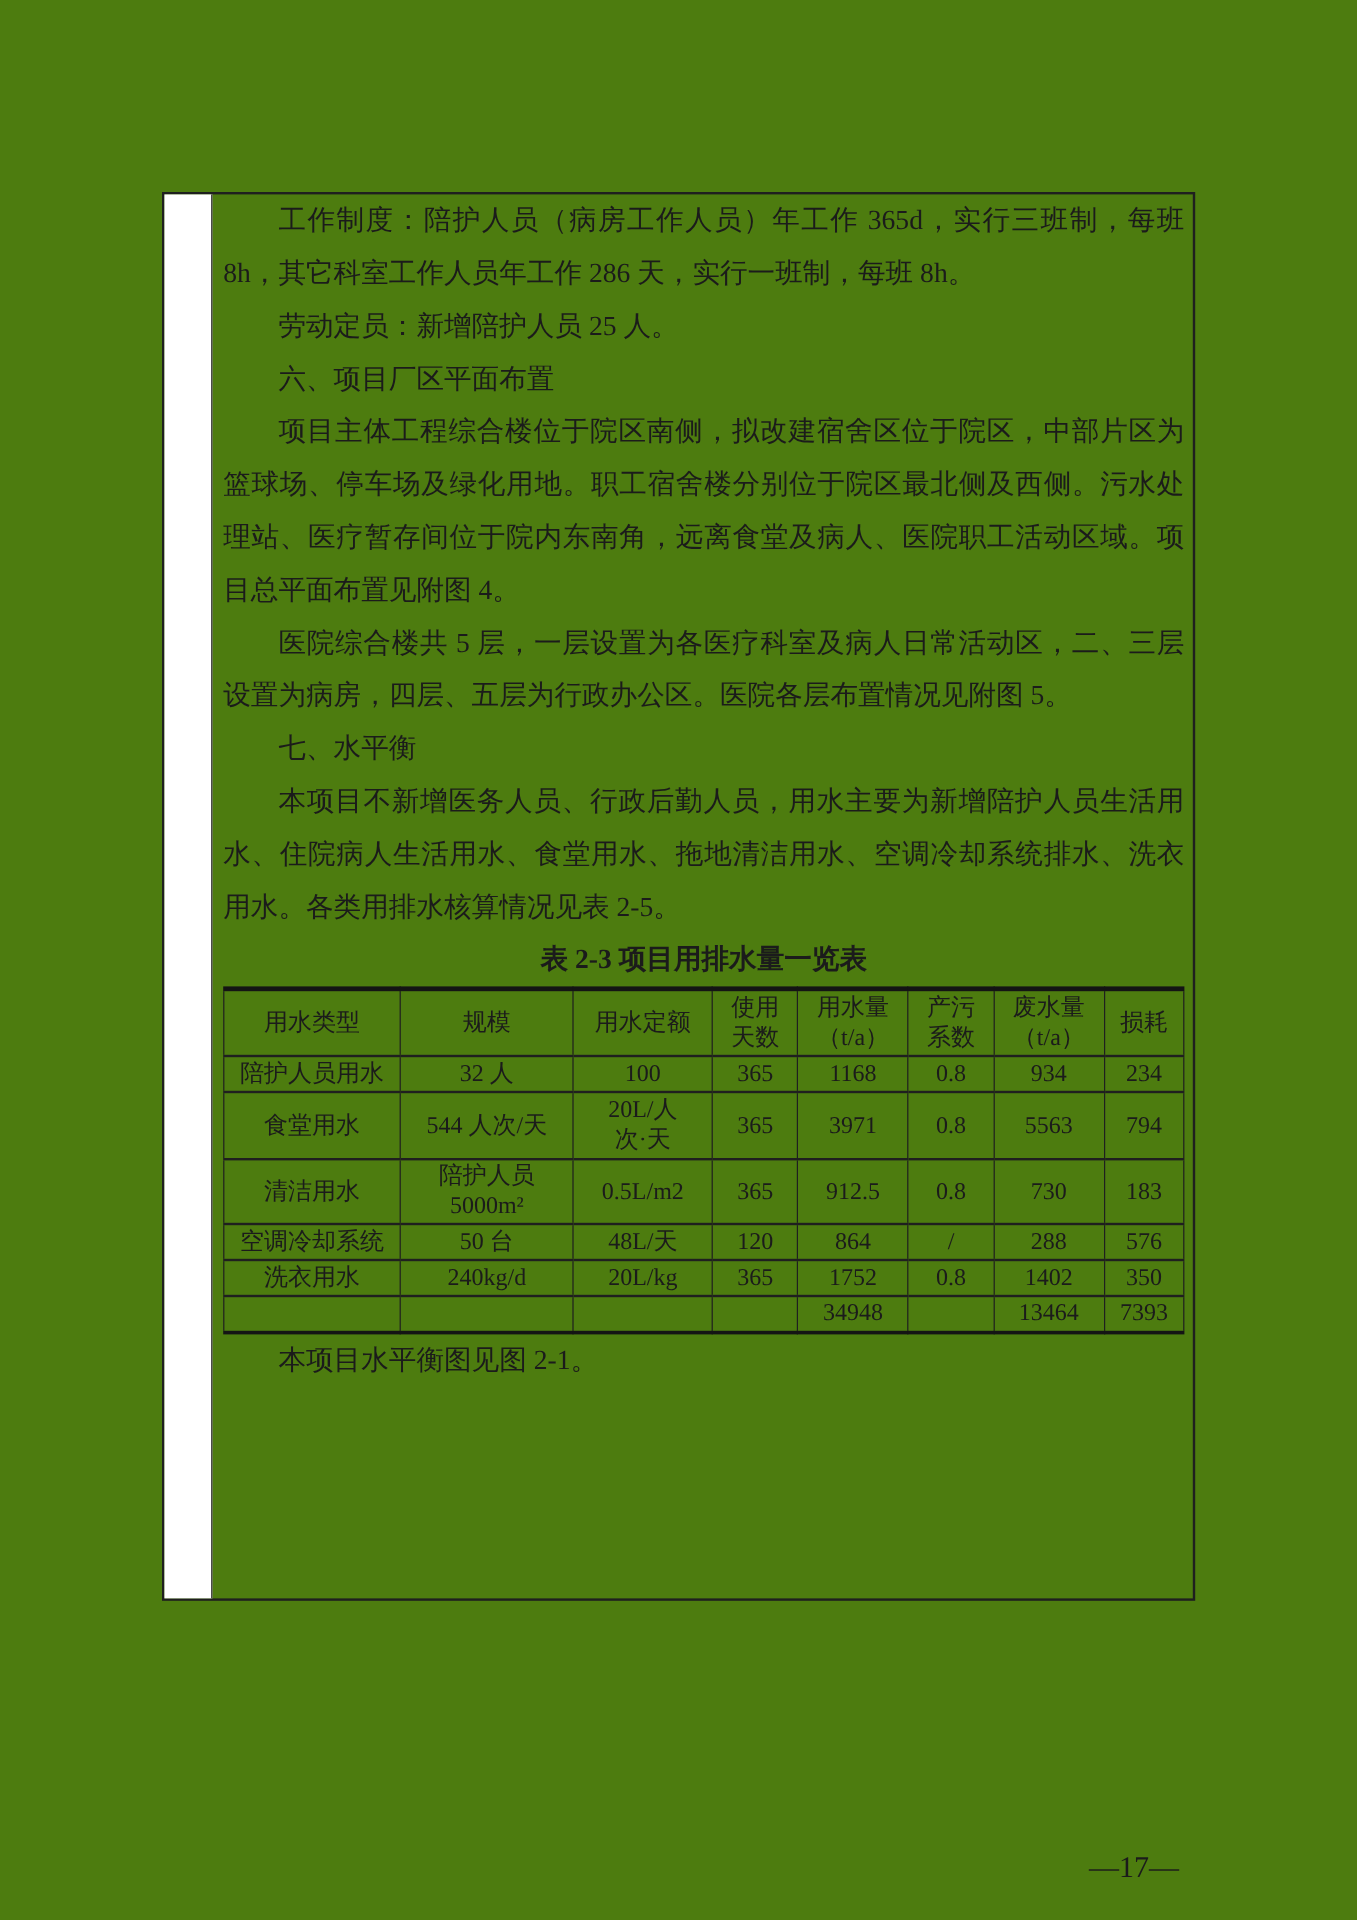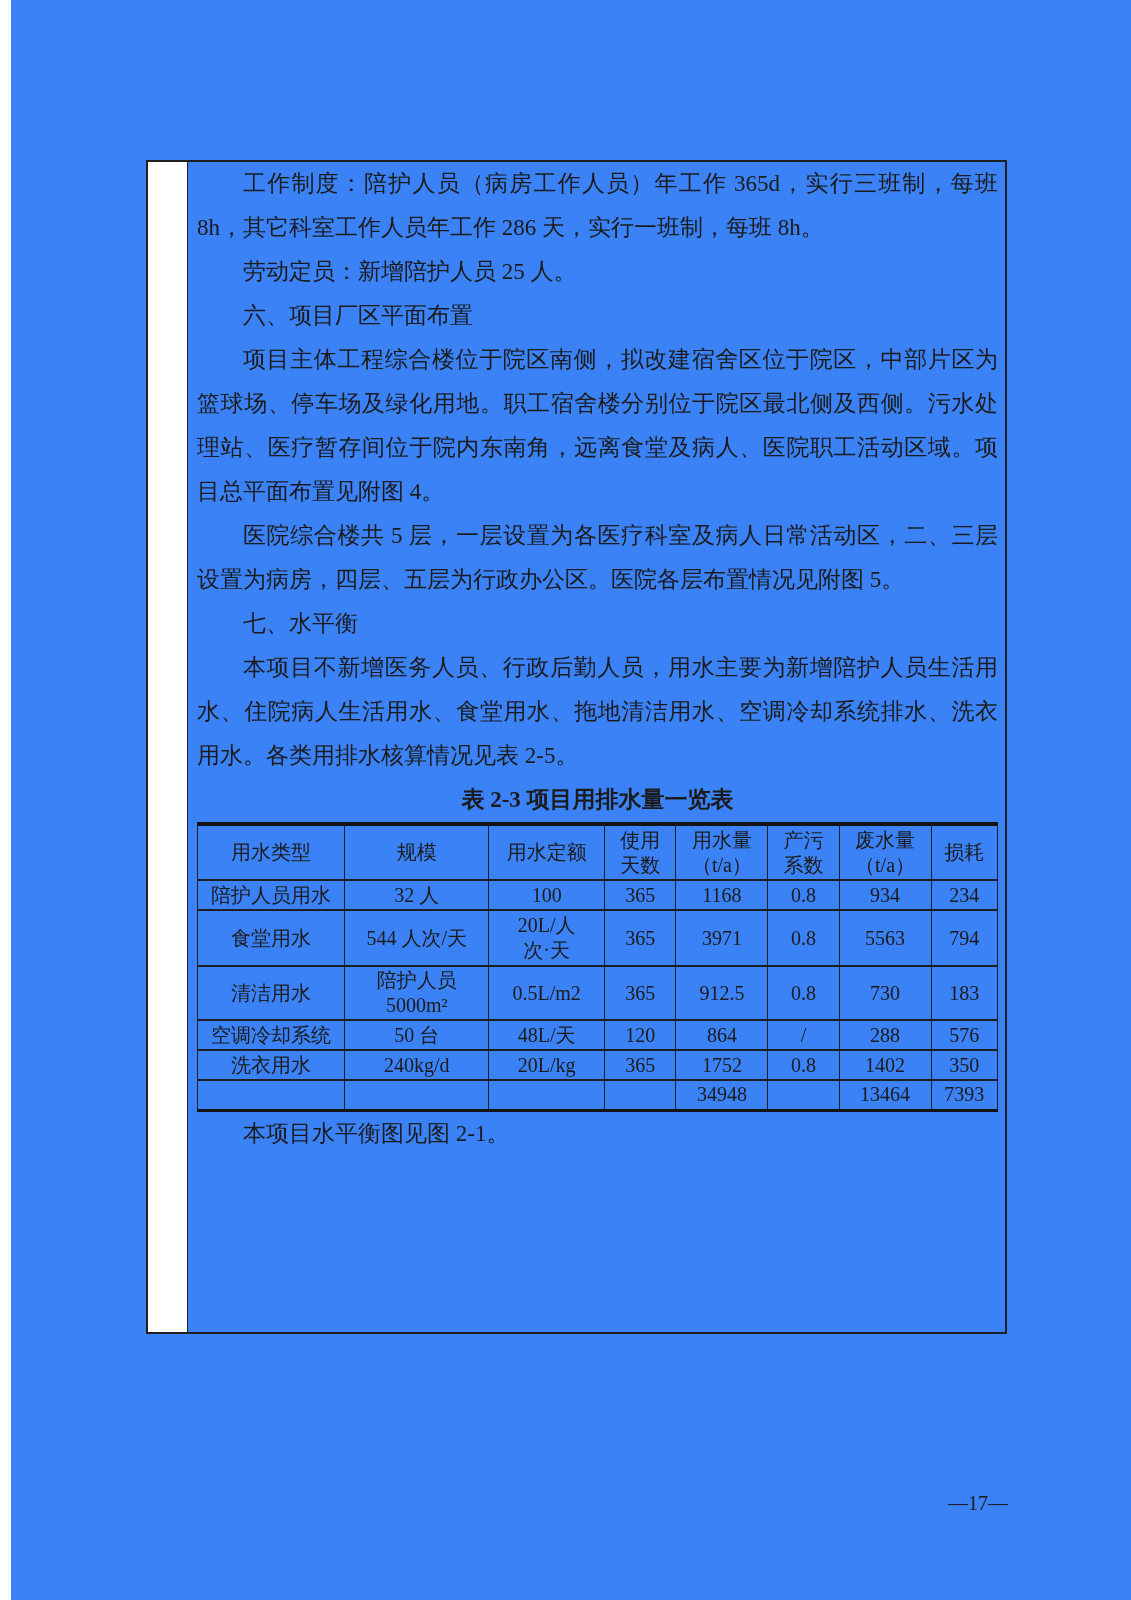--- a/index.html
+++ b/index.html
@@ -3,21 +3,21 @@
 <meta charset="utf-8">
 <style>
   * { margin: 0; padding: 0; box-sizing: border-box; }
   html, body { background: #ffffff; }
   body {
     width: 1131px; height: 1600px;
     position: relative;
     font-family: "Liberation Serif", "DejaVu Serif", serif;
     color: #1b1b1b;
   }
-  .page { position: absolute; inset: 0; background: #3b82f6; margin-left: 11px; }
+  .page { position: absolute; inset: 0; background: #4d7c0f; }
 
   .frame {
     position: absolute;
     left: 135px; top: 160px;
     width: 861px; height: 1174px;
     border: 2px solid #1f1f1f;
   }
   .left-strip {
     position: absolute;
     left: 0; top: 0; height: 100%;
@@ -69,24 +69,24 @@
     color: #1b1b1b;
   }
   tr.h-row  { height: 56px; }
   tr.r-s    { height: 30px; }
   tr.r-d    { height: 50px; }
   tr.r-d2   { height: 56px; }
   tr.tot    { height: 30px; }
 
   .page-number {
     position: absolute;
-    left: 893px; top: 1492px;
+    left: 893px; top: 1543px;
     width: 104px;
-    text-align: right;
-    font-size: 20px;
+    text-align: center;
+    font-size: 25px;
     color: #1b1b1b;
   }
 </style>
 </head>
 <body>
 
 <div class="page">
   <div class="frame">
     <div class="left-strip"></div>
     <div class="content">

